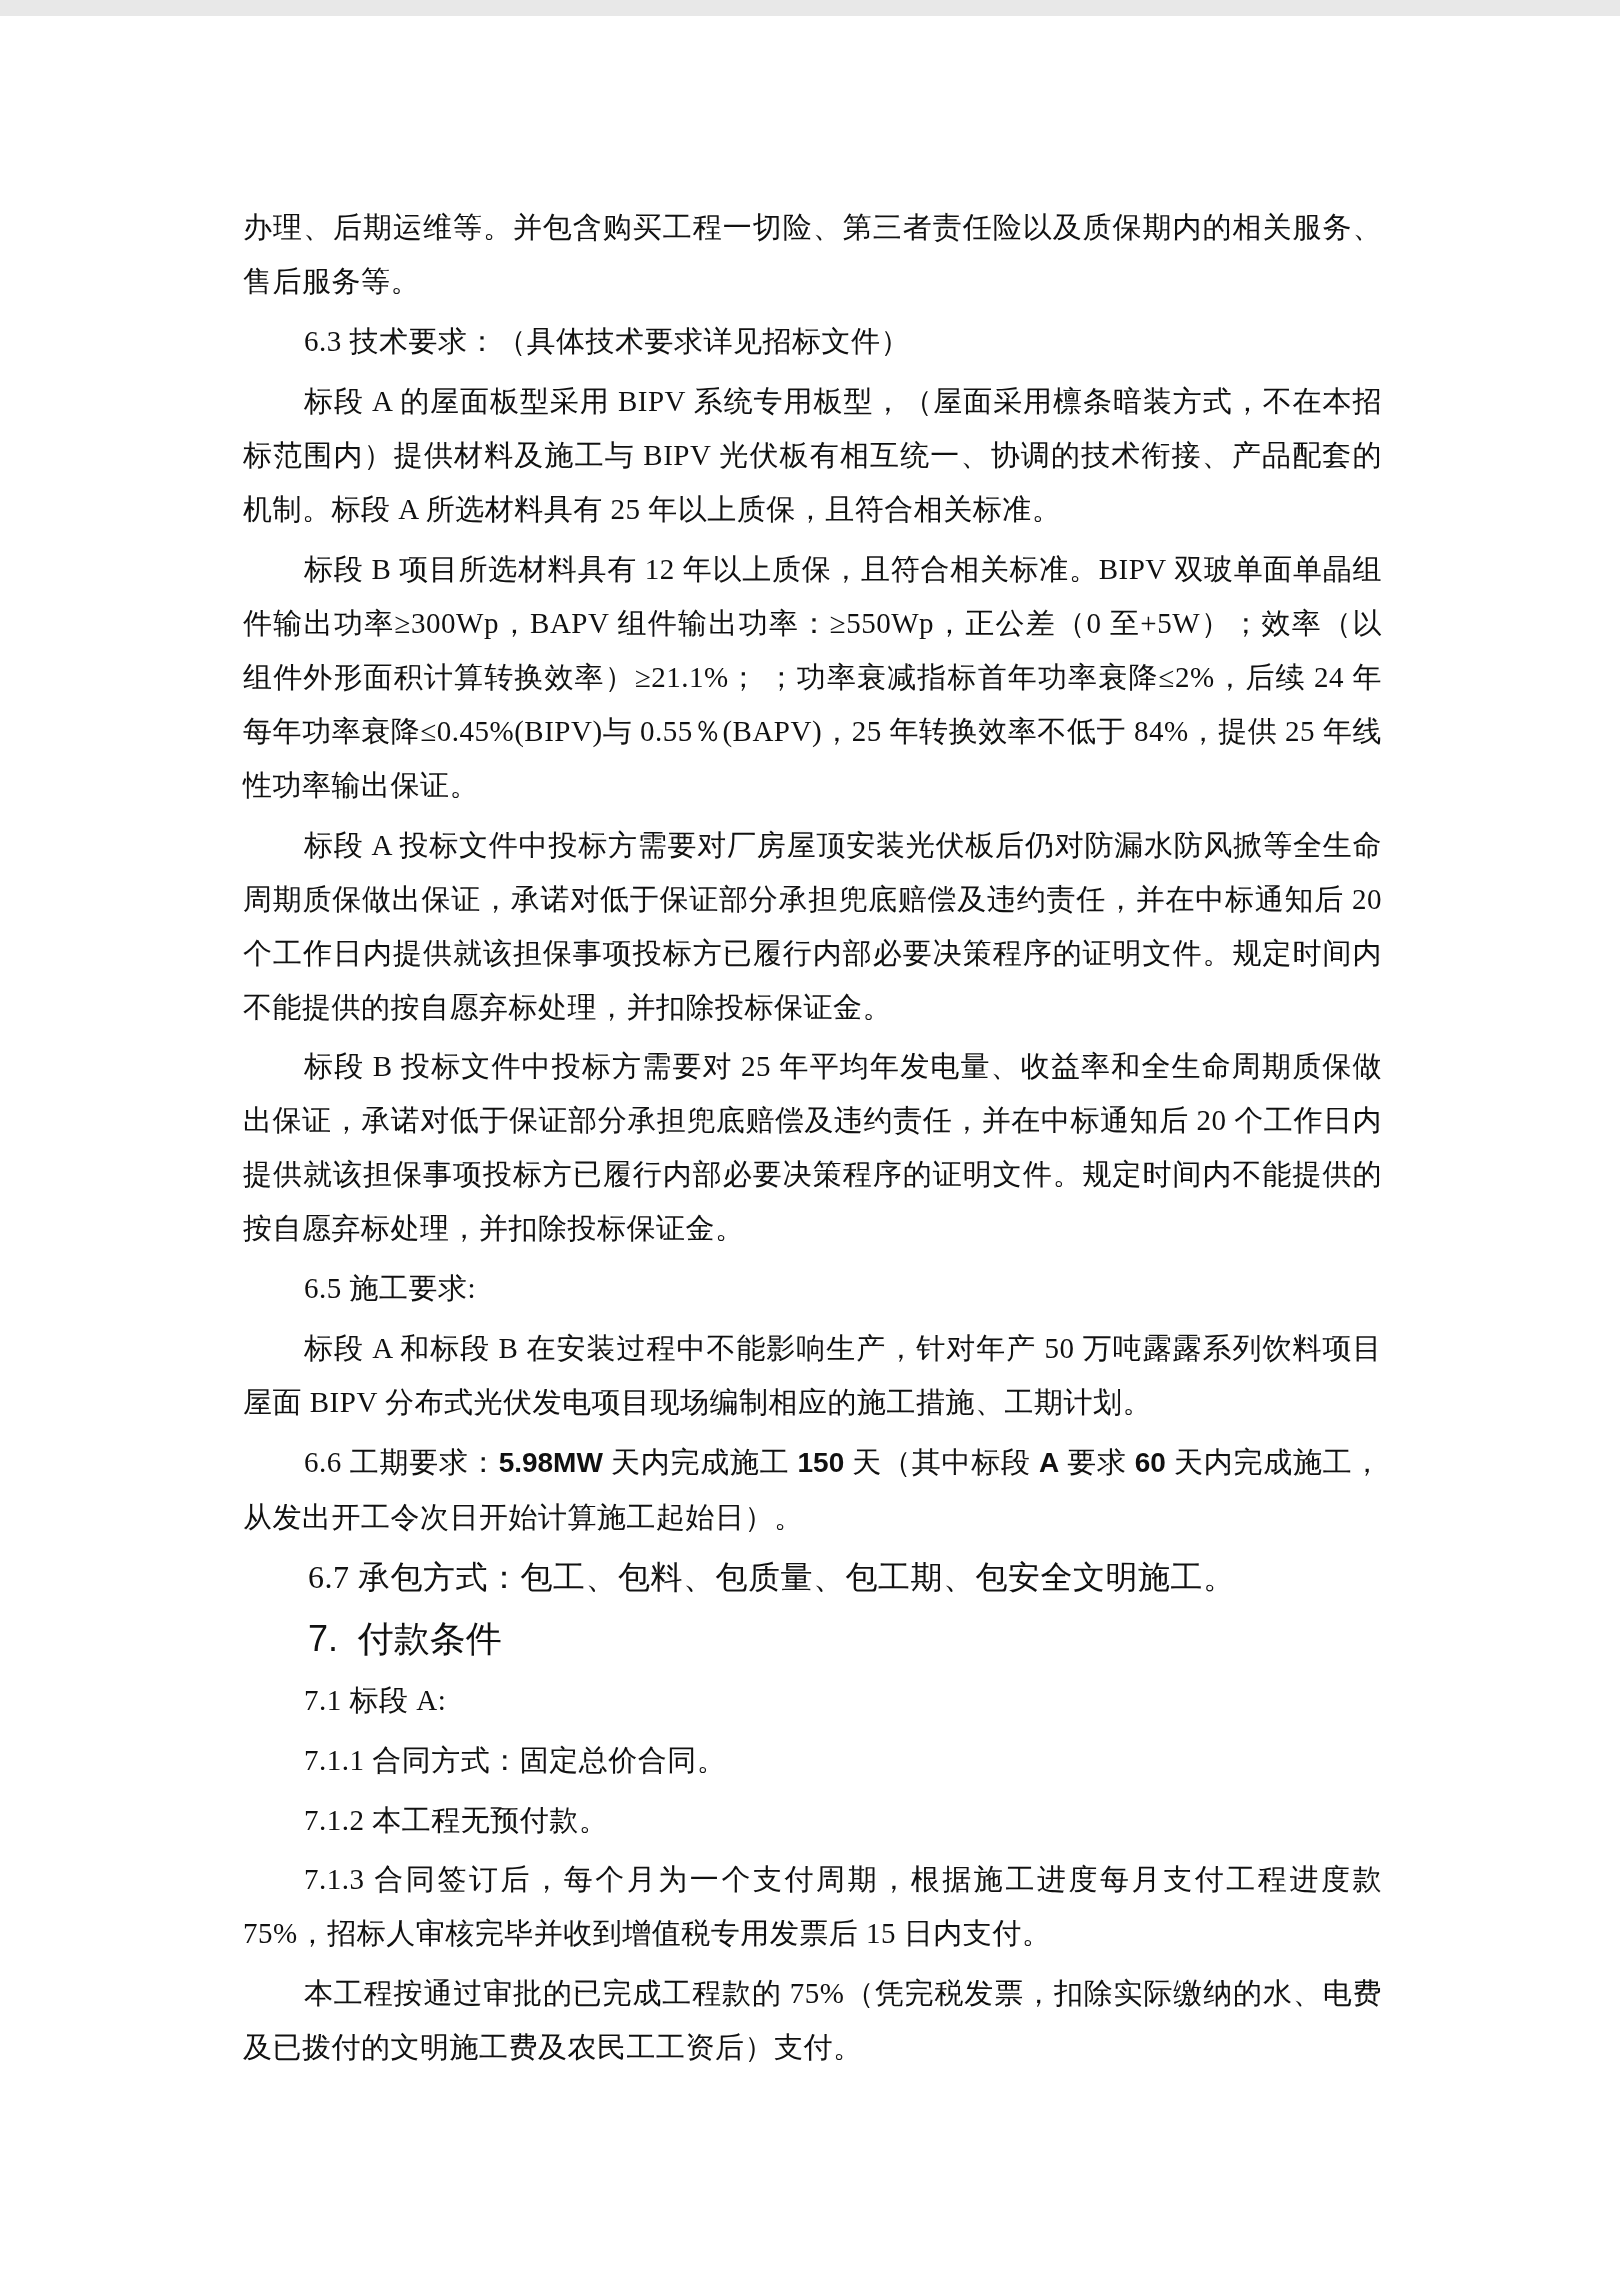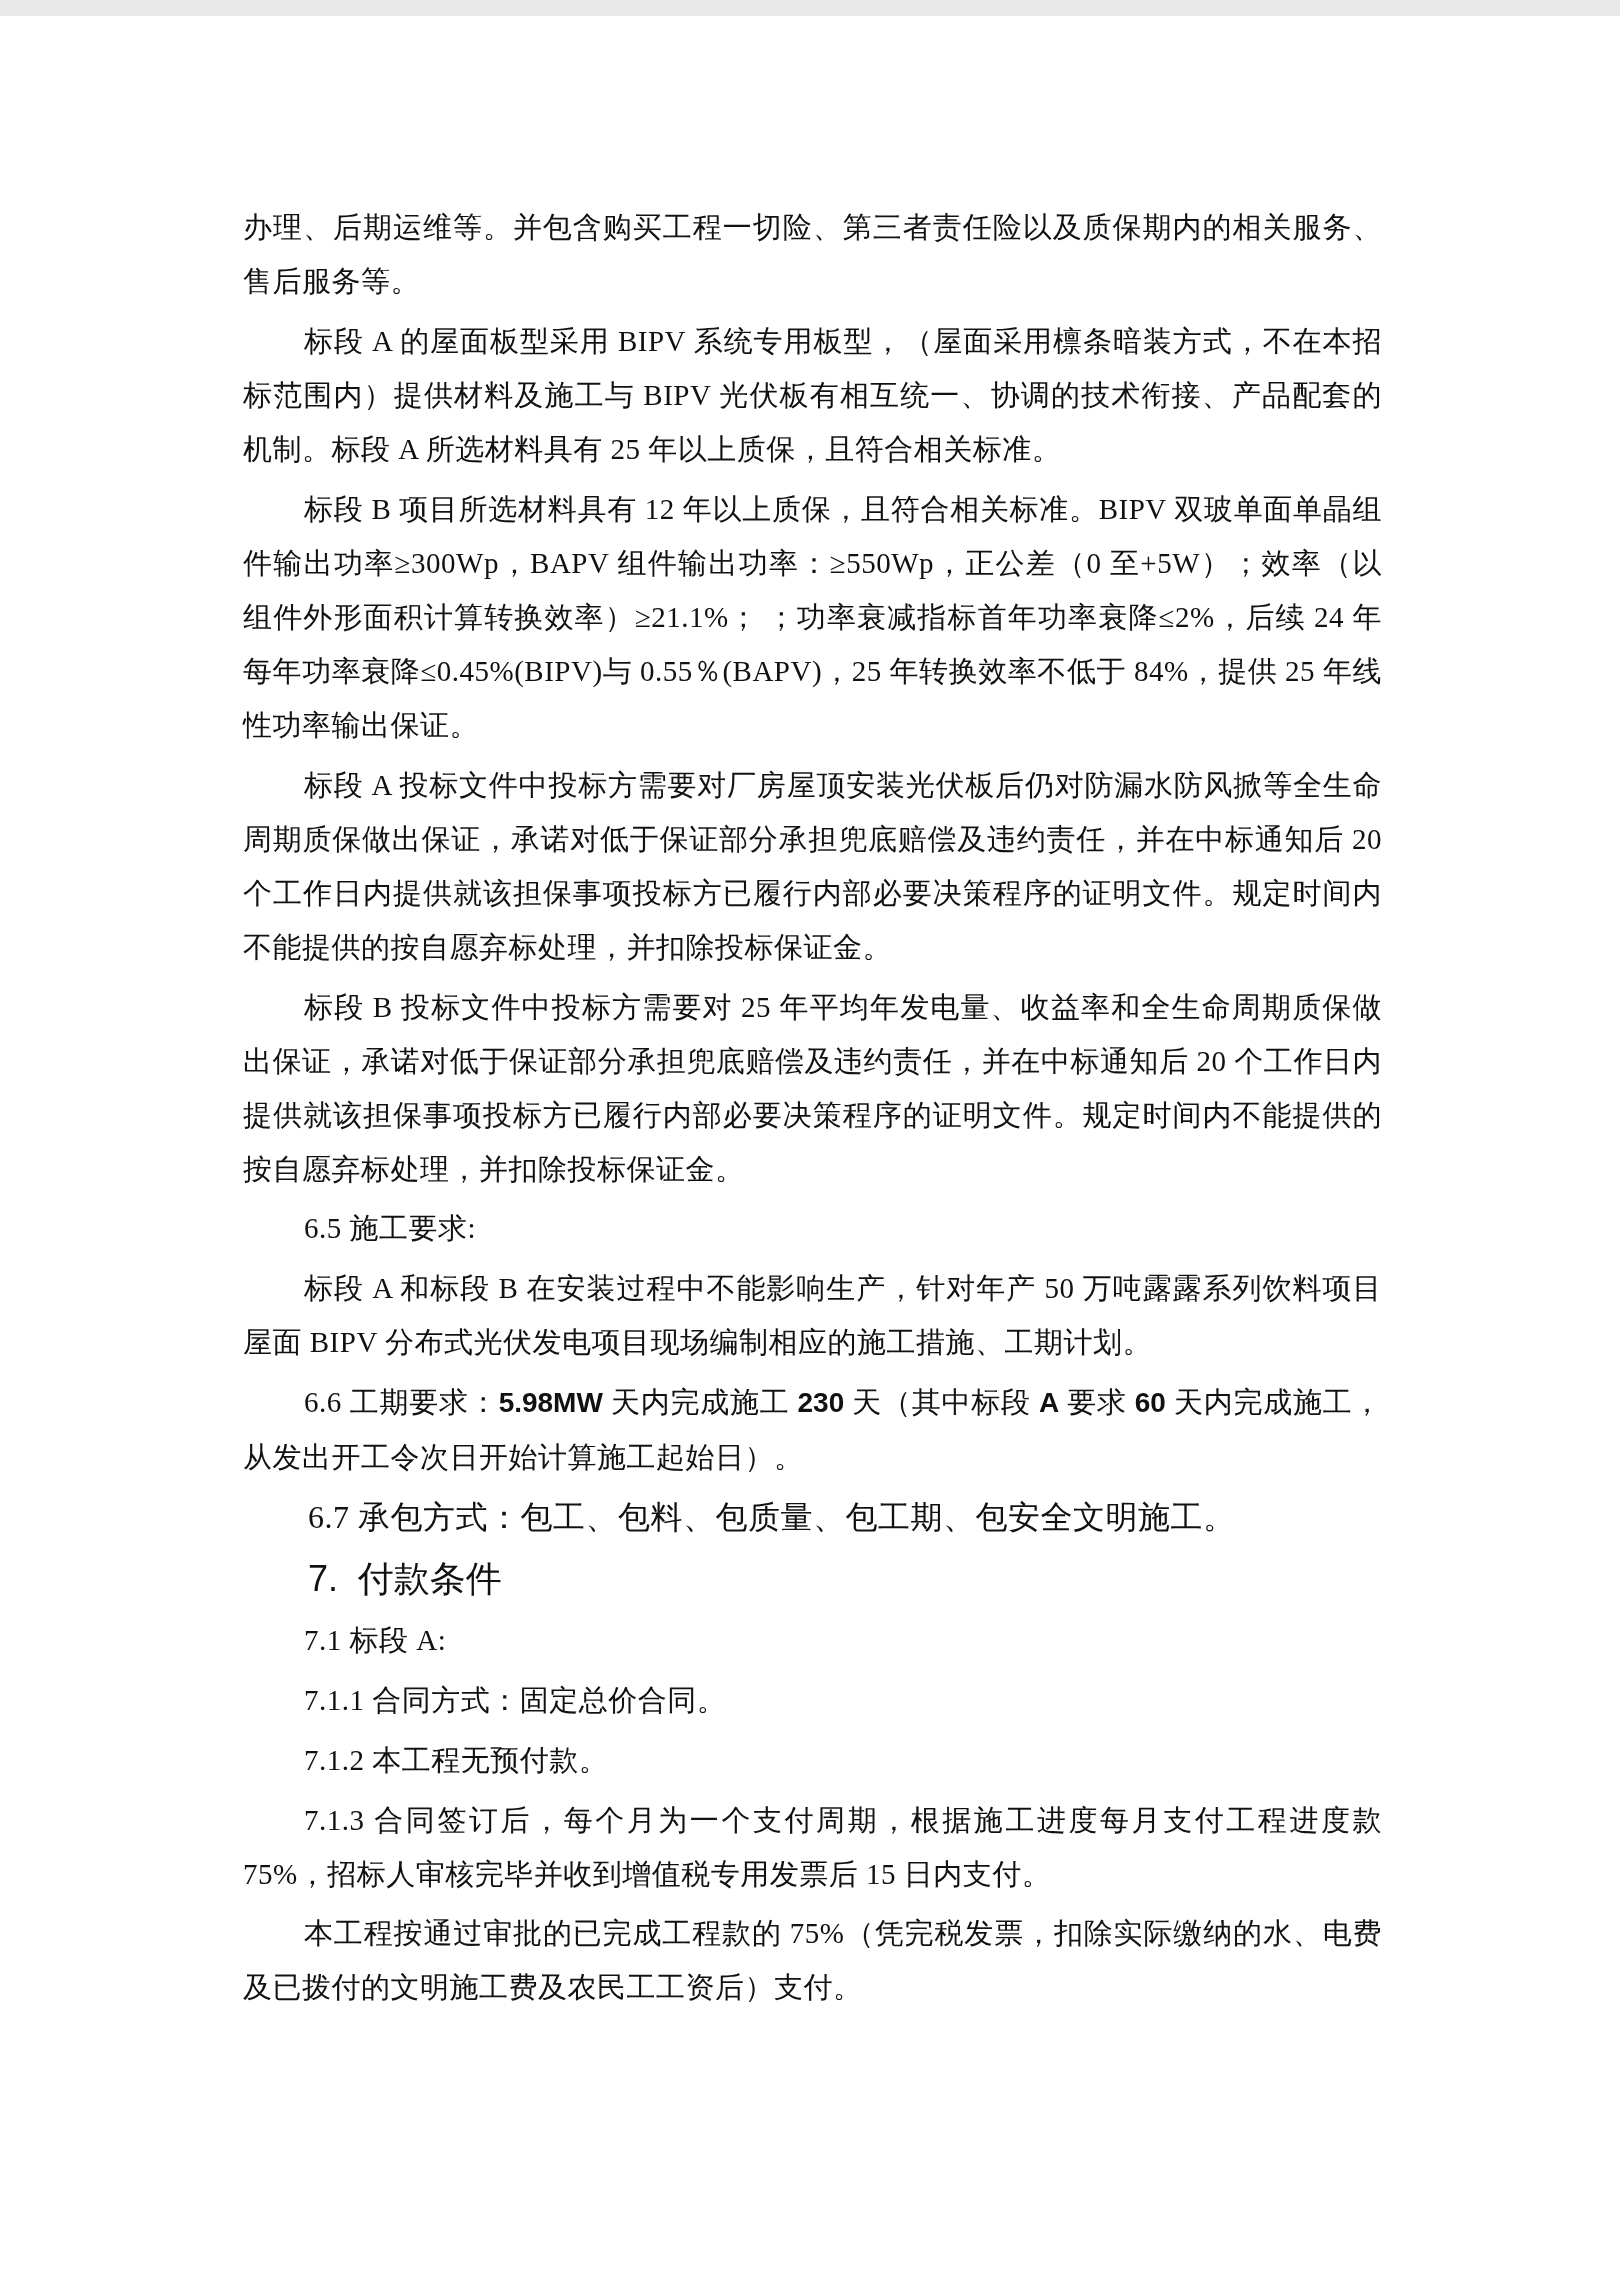--- a/index.html
+++ b/index.html
@@ -55,36 +55,37 @@
   }
 </style>
 </head>
 <body>
 
 <div class="page">
   <div class="doc-body">
 
     <p class="cont">办理、后期运维等。并包含购买工程一切险、第三者责任险以及质保期内的相关服务、售后服务等。</p>
 
+    <p>6.3 技术要求：（具体技术要求详见招标文件）</p>
 
     <p>标段 A 的屋面板型采用 BIPV 系统专用板型，（屋面采用檩条暗装方式，不在本招标范围内）提供材料及施工与 BIPV 光伏板有相互统一、协调的技术衔接、产品配套的机制。标段 A 所选材料具有 25 年以上质保，且符合相关标准。</p>
 
     <p>标段 B 项目所选材料具有 12 年以上质保，且符合相关标准。BIPV 双玻单面单晶组件输出功率≥300Wp，BAPV 组件输出功率：≥550Wp，正公差（0 至+5W）；效率（以组件外形面积计算转换效率）≥21.1%； ；功率衰减指标首年功率衰降≤2%，后续 24 年每年功率衰降≤0.45%(BIPV)与 0.55％(BAPV)，25 年转换效率不低于 84%，提供 25 年线性功率输出保证。</p>
 
 
     <p>标段 A 投标文件中投标方需要对厂房屋顶安装光伏板后仍对防漏水防风掀等全生命周期质保做出保证，承诺对低于保证部分承担兜底赔偿及违约责任，并在中标通知后 20 个工作日内提供就该担保事项投标方已履行内部必要决策程序的证明文件。规定时间内不能提供的按自愿弃标处理，并扣除投标保证金。</p>
 
     <p>标段 B 投标文件中投标方需要对 25 年平均年发电量、收益率和全生命周期质保做出保证，承诺对低于保证部分承担兜底赔偿及违约责任，并在中标通知后 20 个工作日内提供就该担保事项投标方已履行内部必要决策程序的证明文件。规定时间内不能提供的按自愿弃标处理，并扣除投标保证金。</p>
 
     <p>6.5 施工要求:</p>
 
     <p>标段 A 和标段 B 在安装过程中不能影响生产，针对年产 50 万吨露露系列饮料项目屋面 BIPV 分布式光伏发电项目现场编制相应的施工措施、工期计划。</p>
 
     <p>
-      <span>6.6 工期要求：</span><span class="sans">5.98MW</span><span> 天内完成施工 </span><span class="sans">230</span><span> 天（其中标段 </span><span class="sans">A</span><span> 要求 </span><span class="sans">60</span><span> 天内完成施工，从发出开工令次日开始计算施工起始日）。</span>
+      <span>6.6 工期要求：</span><span class="sans">5.98MW</span><span> 天内完成施工 </span><span class="sans">150</span><span> 天（其中标段 </span><span class="sans">A</span><span> 要求 </span><span class="sans">60</span><span> 天内完成施工，从发出开工令次日开始计算施工起始日）。</span>
     </p>
 
     <p class="larger">6.7 承包方式：包工、包料、包质量、包工期、包安全文明施工。</p>
 
     <h2 class="heading">
       <span class="heading-num">7.</span><span>付款条件</span>
     </h2>
 
     <p>7.1 标段 A:</p>
 

